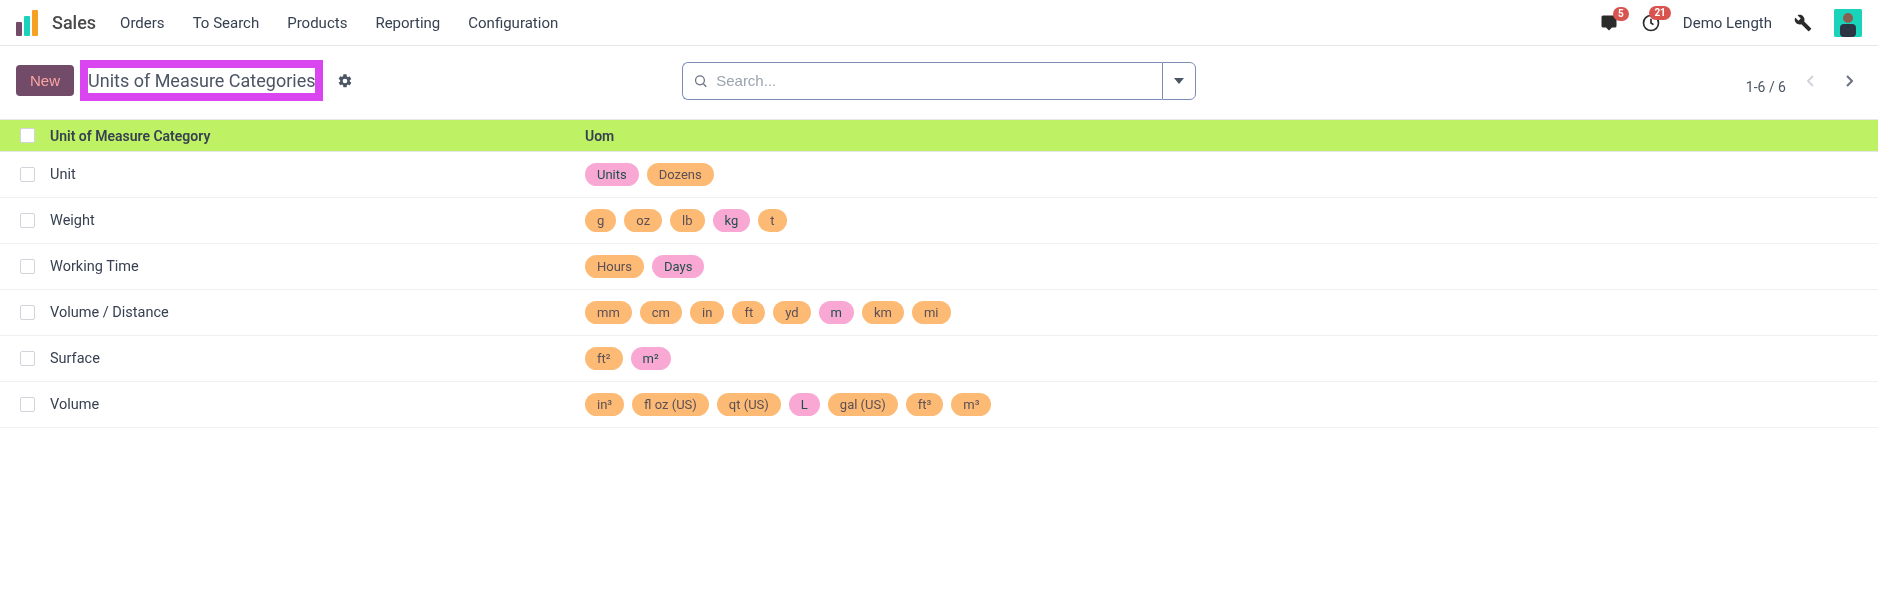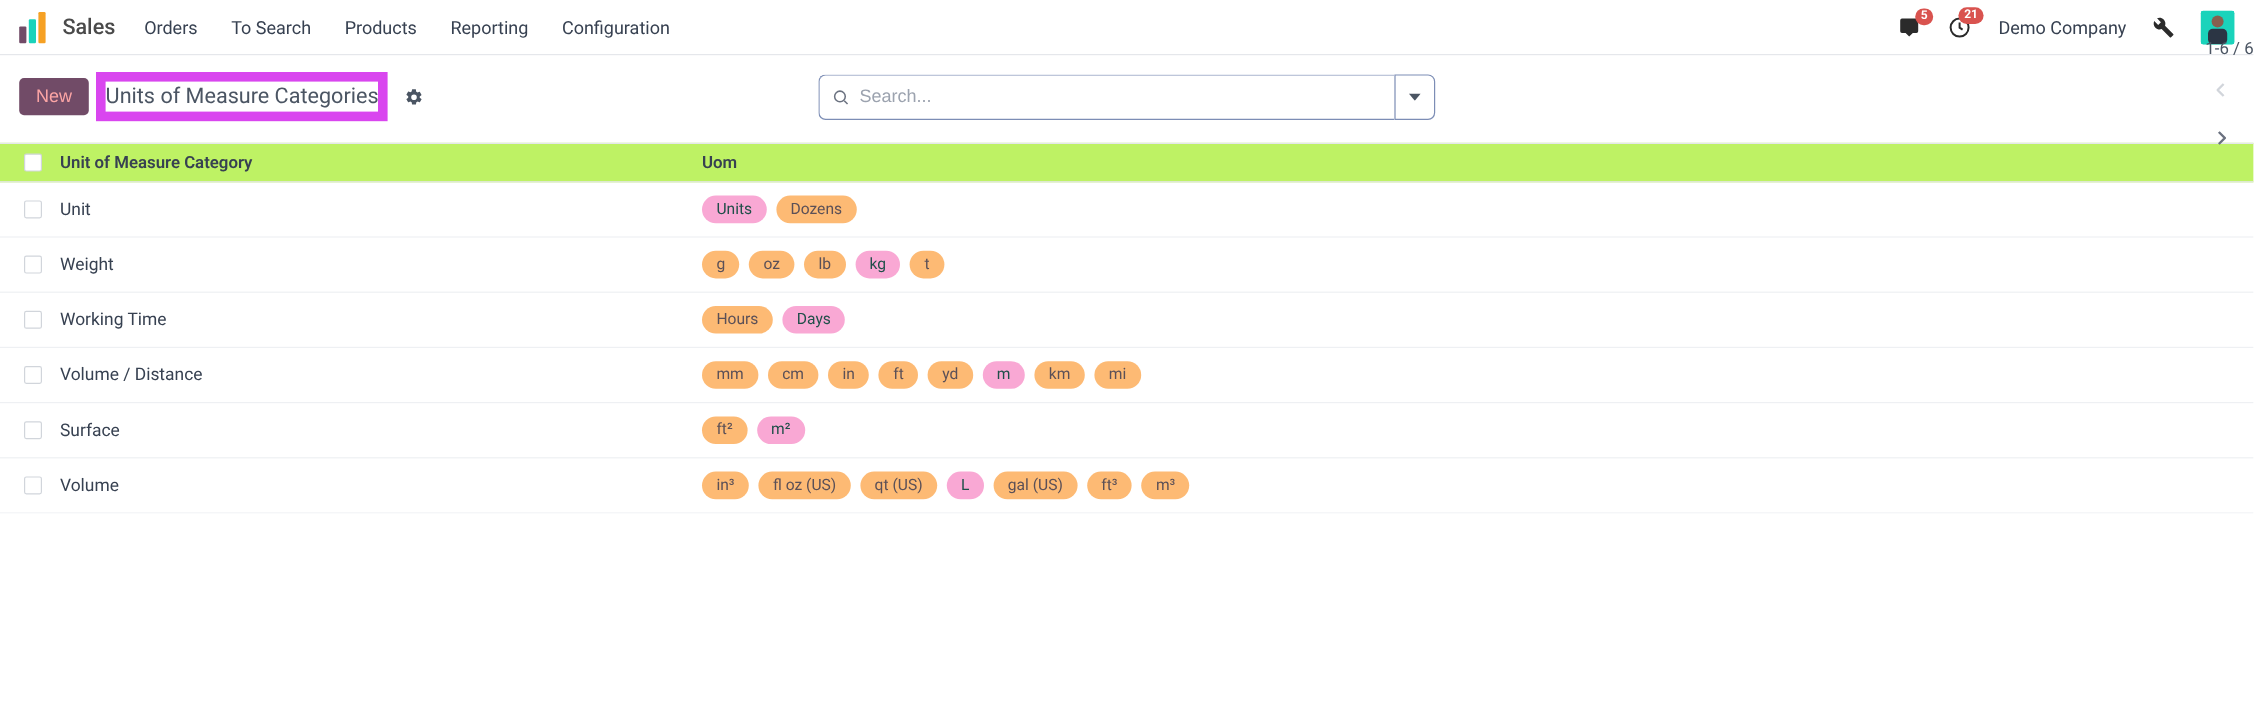--- a/index.html
+++ b/index.html
@@ -25,21 +25,21 @@
 
 .action-row { display: flex; align-items: center; padding: 14px 16px 18px; gap: 10px; position: relative; }
 .new-btn { background: #714B67; color: #fca5a5; border: none; padding: 7px 14px; font-size: 15px; font-weight: 500; border-radius: 4px; cursor: pointer; }
 .breadcrumb-title { font-size: 18px; color: #4b5563; border: 8px solid #d946ef; padding: 2px 0; margin-left: -4px; }
 .gear { margin-left: 4px; cursor: pointer; }
 .search-wrap { position: absolute; left: 50%; transform: translateX(-50%); display: flex; }
 .search-box { display: flex; align-items: center; border: 1px solid #7c8db5; border-radius: 6px 0 0 6px; width: 480px; height: 38px; padding: 0 10px; border-right: none; box-shadow: inset 0 0 0 1px rgba(113,75,103,0.0); }
 .search-box input { border: none; outline: none; font-size: 15px; width: 100%; background: transparent; color:#374151; }
 .search-box input::placeholder { color: #9ca3af; }
 .search-drop { border: 1px solid #7c8db5; border-radius: 0 6px 6px 0; width: 34px; height: 38px; display: flex; align-items: center; justify-content: center; cursor: pointer; }
-.pager { position: absolute; right: 0; display: flex; align-items: flex-start; gap: 12px; flex-direction: column; }
+.pager { position: absolute; right: 16px; display: flex; align-items: flex-end; gap: 12px; }
 .pager-text { font-size: 14px; color: #4b5563; }
 .pager-btn { width: 26px; height: 28px; display: flex; align-items: center; justify-content: center; cursor: pointer; color: #6b7280; }
 .pager-btn.disabled { color: #d1d5db; cursor: default; }
 
 
 .table-wrap { width: 100%; }
 .thead { display: flex; align-items: center; background: #bef264; border-top: 1px solid #e5e7eb; border-bottom: 1px solid #e5e7eb; height: 33px; padding: 0 20px; font-weight: 600; color: #374151; font-size:14px; }
 .col-check { width: 30px; display: flex; align-items: center; }
 .col-name { width: 535px; padding-left: 0px; }
 .col-uom { flex: 1; }
@@ -77,21 +77,21 @@
         </svg>
       <span class="badge">5</span>
     </div>
     <div class="icon-btn">
       <svg width="20" height="20" viewBox="0 0 24 24" fill="none" stroke="#2b2b2b" stroke-width="2">
           <circle cx="12" cy="12" r="9"></circle>
           <path d="M12 7v5l3 2"></path>
         </svg>
       <span class="badge">21</span>
     </div>
-    <div class="company">Demo Company</div>
+    <div class="company">Demo Length</div>
     <div class="icon-btn">
       <svg width="18" height="18" viewBox="0 0 24 24" fill="#2b2b2b">
           <path d="M22.7 19l-9.1-9.1c.9-2.3.4-5-1.5-6.9-2-2-5-2.4-7.4-1.3L9 6 6 9 1.6 4.7C.4 7.1.9 10.1 2.9 12.1c1.9 1.9 4.6 2.4 6.9 1.5l9.1 9.1c.4.4 1 .4 1.4 0l2.3-2.3c.5-.4.5-1.1.1-1.4z"></path>
         </svg>
     </div>
     <div class="avatar">
       <svg width="28" height="28" viewBox="0 0 28 28">
           <rect width="28" height="28" fill="#1AD3BB"></rect>
           <circle cx="14" cy="9" r="5" fill="#87604f"></circle>
           <rect x="6" y="15" width="16" height="13" rx="4" fill="#2b3544"></rect>

